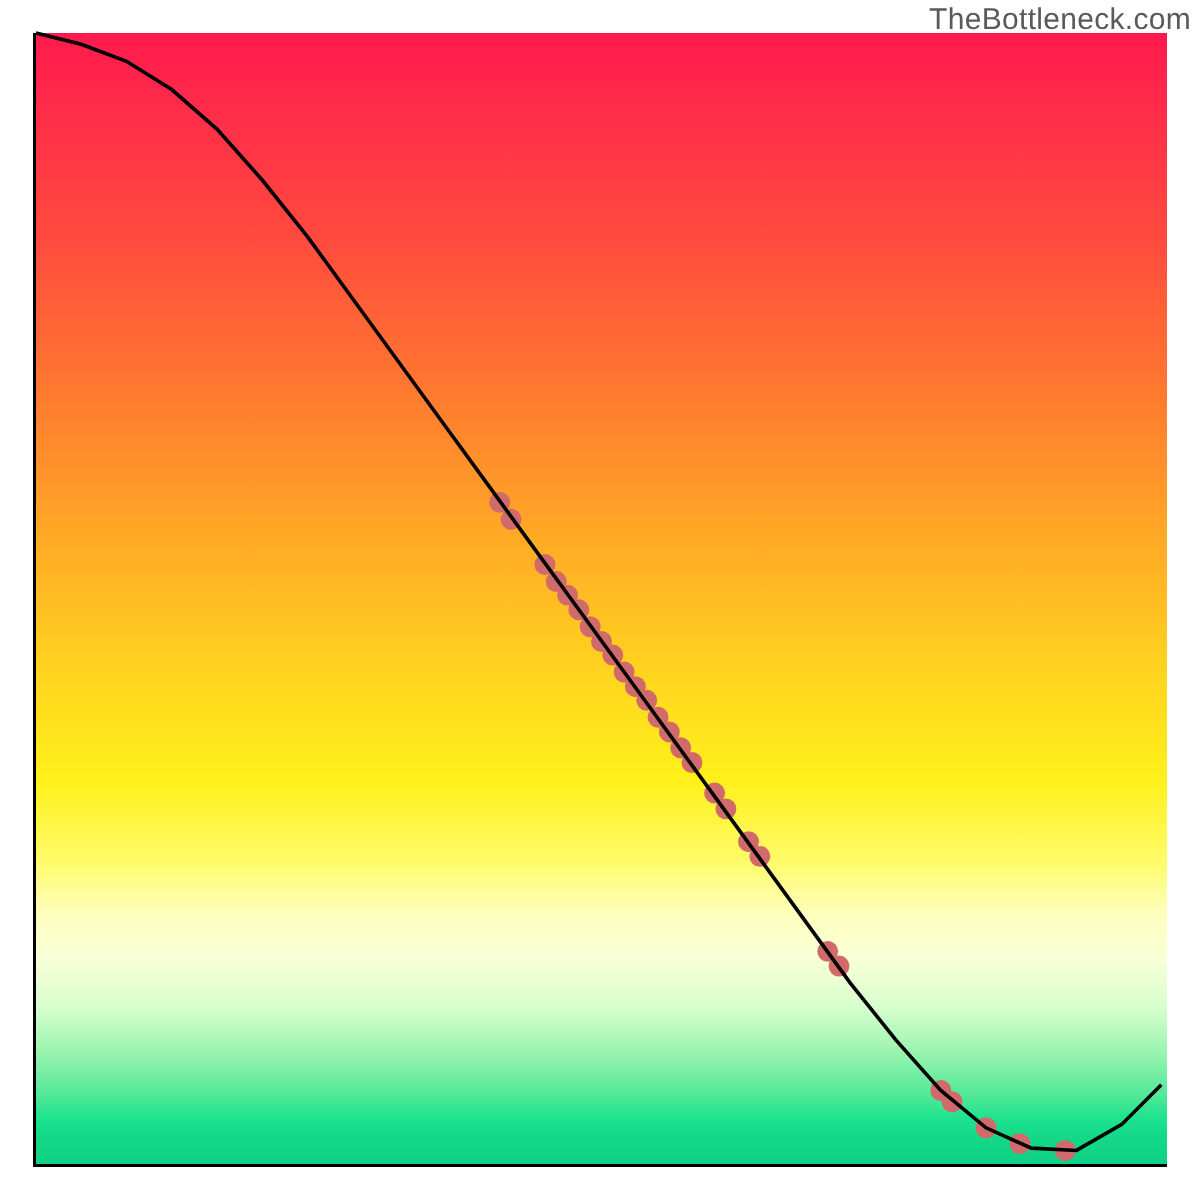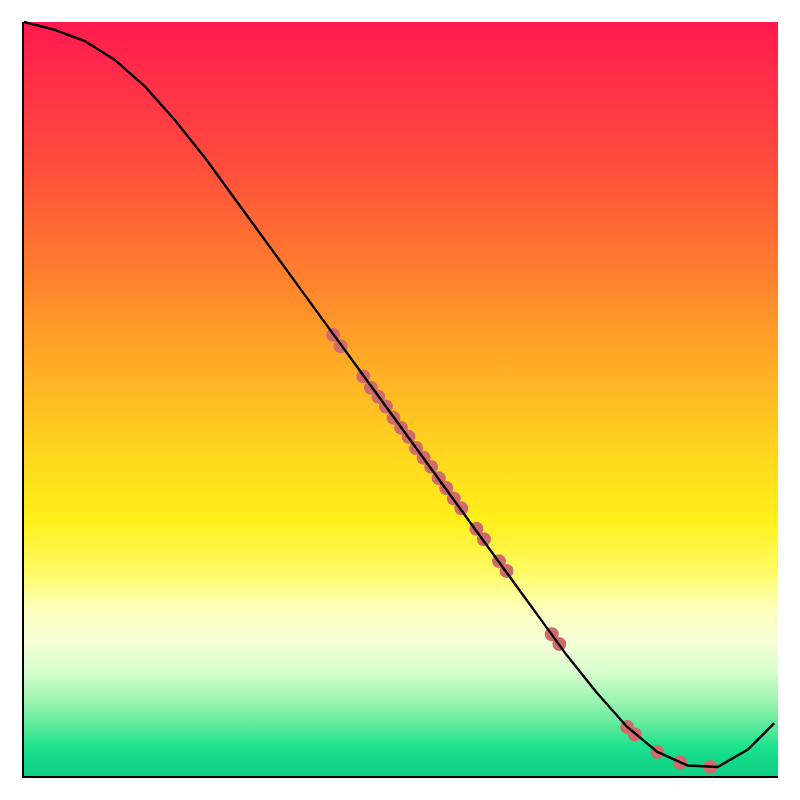--- a/index.html
+++ b/index.html
@@ -61,20 +61,21 @@
     top: 0;
     width: 100%;
     height: 100%;
     overflow: visible;
   }
 </style>
 </head>
 <body>
 
 <div class="chart-container">
+  <div class="watermark">TheBottleneck.com</div>
   <div class="plot-area">
     <svg class="curve" viewBox="0 0 100 100" preserveAspectRatio="none">
       <g id="scatter-group">
           <ellipse cx="41" cy="41.5" rx="0.926" ry="0.926" fill="#d16a6a"></ellipse>
           <ellipse cx="42" cy="43" rx="0.926" ry="0.926" fill="#d16a6a"></ellipse>
           <ellipse cx="45" cy="47" rx="0.926" ry="0.926" fill="#d16a6a"></ellipse>
           <ellipse cx="46" cy="48.5" rx="0.926" ry="0.926" fill="#d16a6a"></ellipse>
           <ellipse cx="47" cy="49.7" rx="0.926" ry="0.926" fill="#d16a6a"></ellipse>
           <ellipse cx="48" cy="51" rx="0.926" ry="0.926" fill="#d16a6a"></ellipse>
           <ellipse cx="49" cy="52.5" rx="0.926" ry="0.926" fill="#d16a6a"></ellipse>

